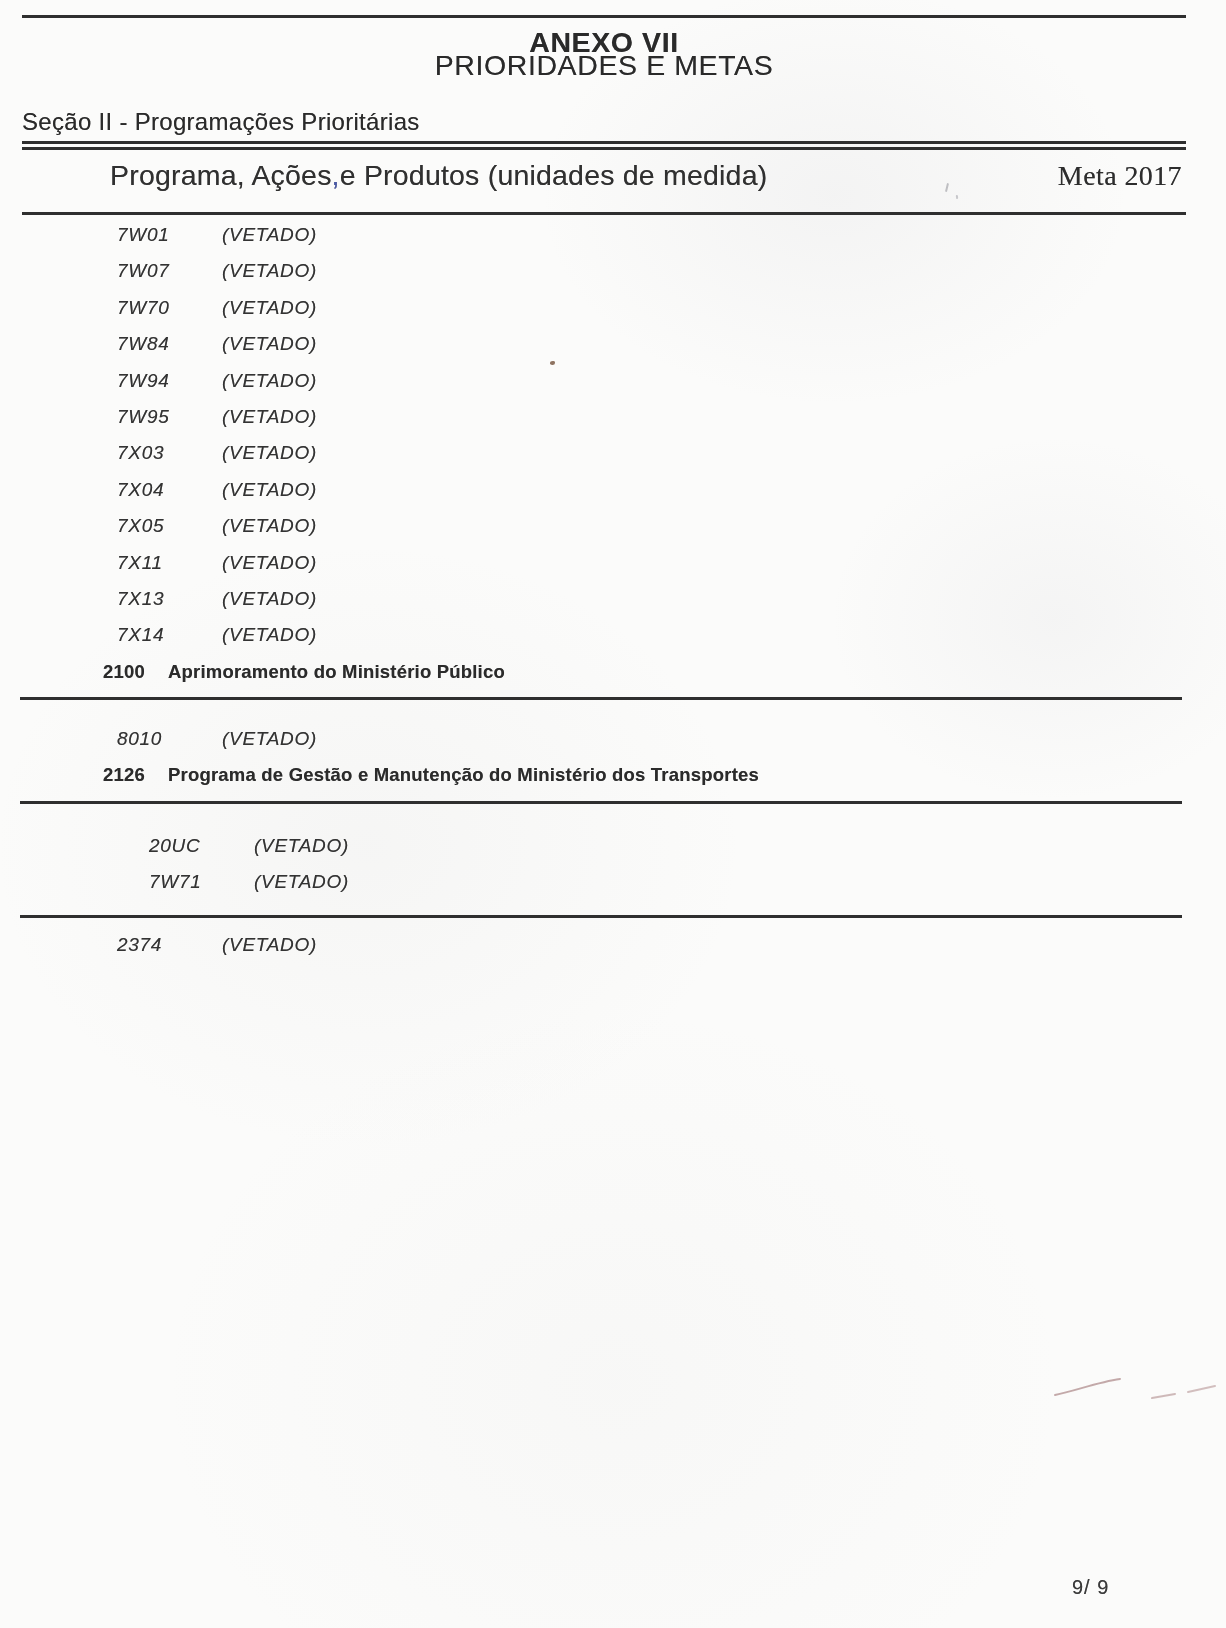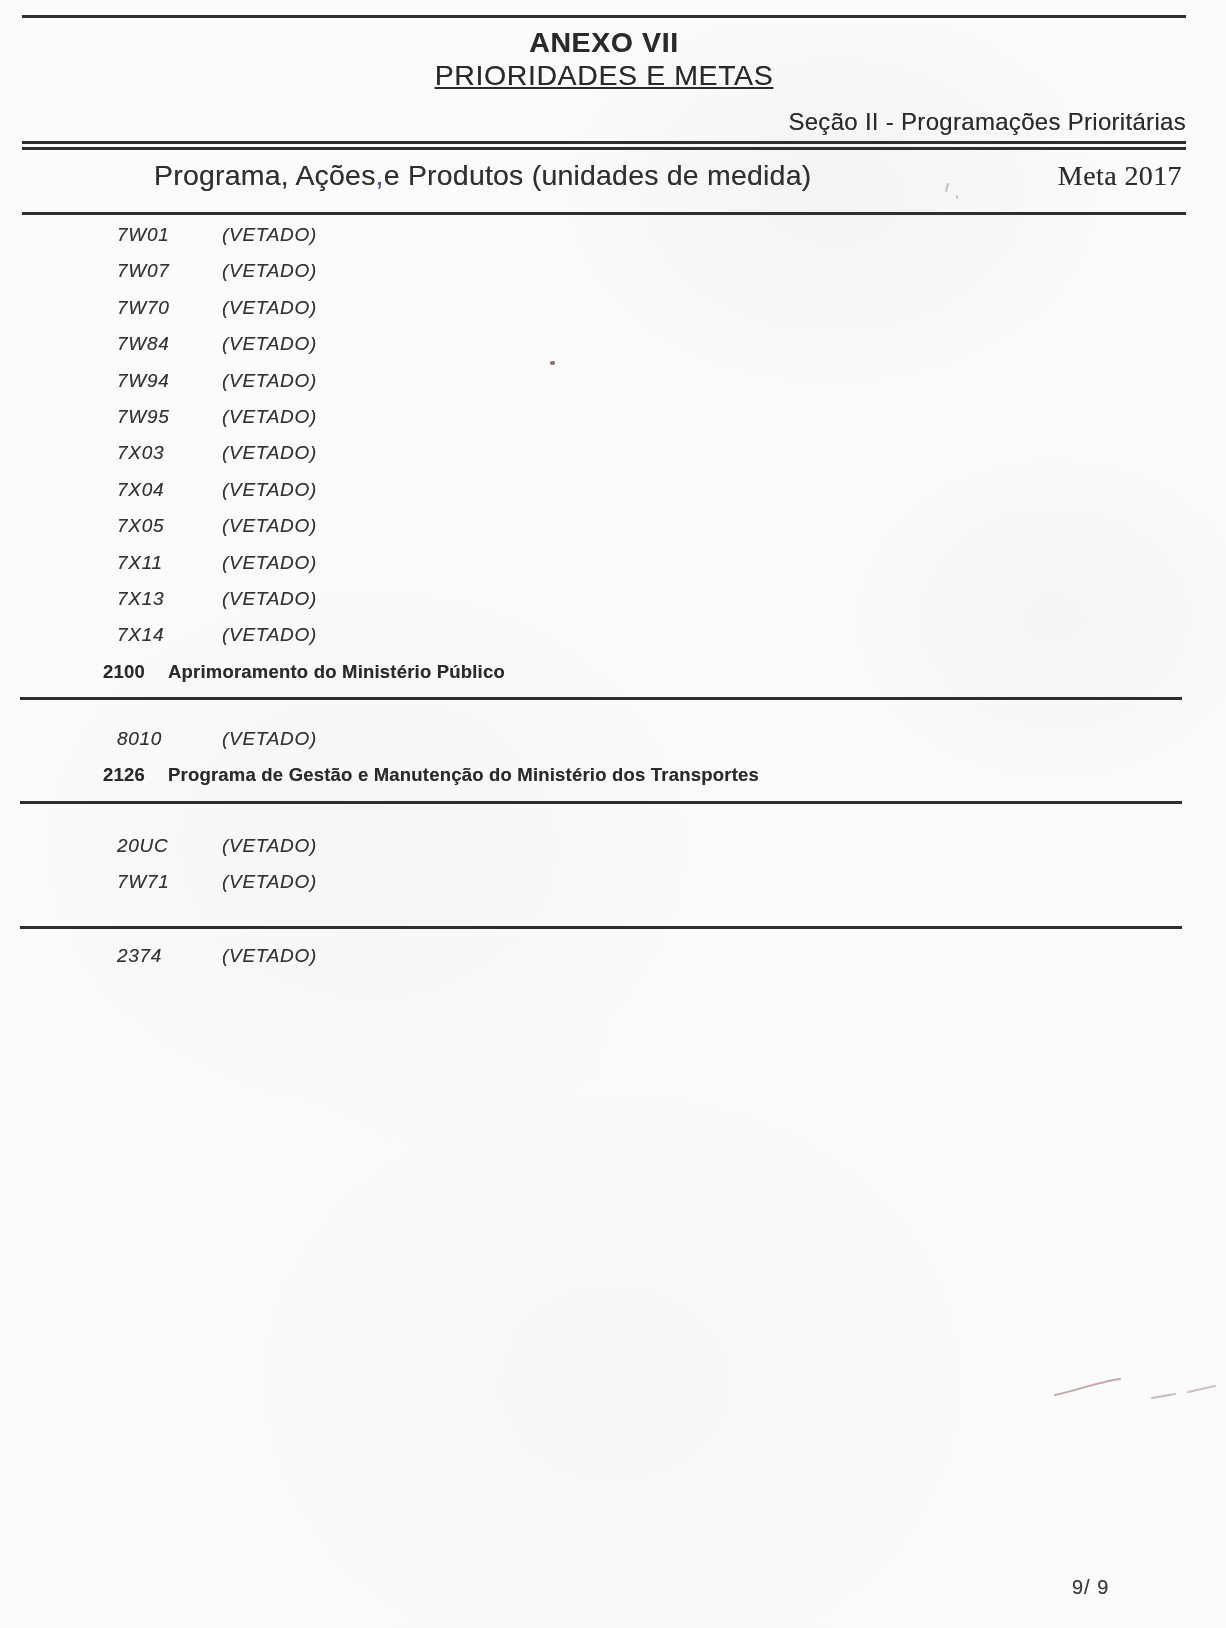--- a/index.html
+++ b/index.html
@@ -21,33 +21,33 @@
 
   
   .hline { position:absolute; left:22px; width:1164px; height:3px; background:var(--line,#2f2f2f); }
   .hline.top-rule       { top:15px; }
   .hline.dbl-rule-1     { top:141px; }
   .hline.dbl-rule-2     { top:147px; }
   .hline.header-bottom  { top:212px; }
 
   
   .title-1 { position:absolute; left:22px; width:1164px; top:26px;  text-align:center; font-size:28.5px; letter-spacing:0.6px;font-weight:bold; }
-  .title-2 { position:absolute; left:22px; width:1164px; top:59px;  text-align:center; font-size:28.5px; letter-spacing:0.6px;text-decoration:underline; }
-  .section-title { position:absolute; left:22px; width:1164px; top:108px; text-align:right; font-size:24px; letter-spacing:0.3px; }
+  .title-2 { position:absolute; left:22px; width:1164px; top:49px;  text-align:center; font-size:28.5px; letter-spacing:0.6px; }
+  .section-title { position:absolute; left:22px; width:1164px; top:108px; text-align:left; font-size:24px; letter-spacing:0.3px; }
 
   
-  .col-head-program { position:absolute; left:110px; top:159px; font-size:28.5px; color:#303030; letter-spacing:0.2px;margin-left:44px; }
+  .col-head-program { position:absolute; left:110px; top:159px; font-size:28.5px; color:#303030; letter-spacing:0.2px; }
   .col-head-program .accent-comma { color:var(--accent-comma-blue,#4959a8); }
   .col-head-meta { position:absolute; right:44px; top:160px; font-size:28px; color:#2d2d2d; letter-spacing:0.4px;font-family:Liberation Serif, serif; }
 
   
   .table-body { position:absolute; left:0; top:215px; width:1226px; }
   .group.g1 { padding-top:9px;border-radius:11px; }
   .group.g2 { padding-top:28px; padding-bottom:0; }
-  .group.g3 { padding-top:31px; padding-bottom:18px; }
+  .group.g3 { padding-top:31px; padding-bottom:7px;margin-left:32px; }
   .group.g4 { padding-top:16px; }
   .sep-line { height:3px; width:1162px; margin-left:20px; background:var(--line,#2f2f2f); }
 
   .row { position:relative; height:36.4px; }
   .row .code,.row .label { position:absolute; top:0; white-space:nowrap; text-shadow:0 0 0.5px rgba(45,45,45,0.5); }
   .row.vetado { font-style:italic; font-size:19px; color:#333; letter-spacing:0.7px; }
   .row.vetado .code  { left:117px; }
   .row.vetado .label { left:222px; }
   .row.program { font-weight:bold; font-size:18.5px; color:#2b2b2b; letter-spacing:0.2px; }
   .row.program .code  { left:103px; }

